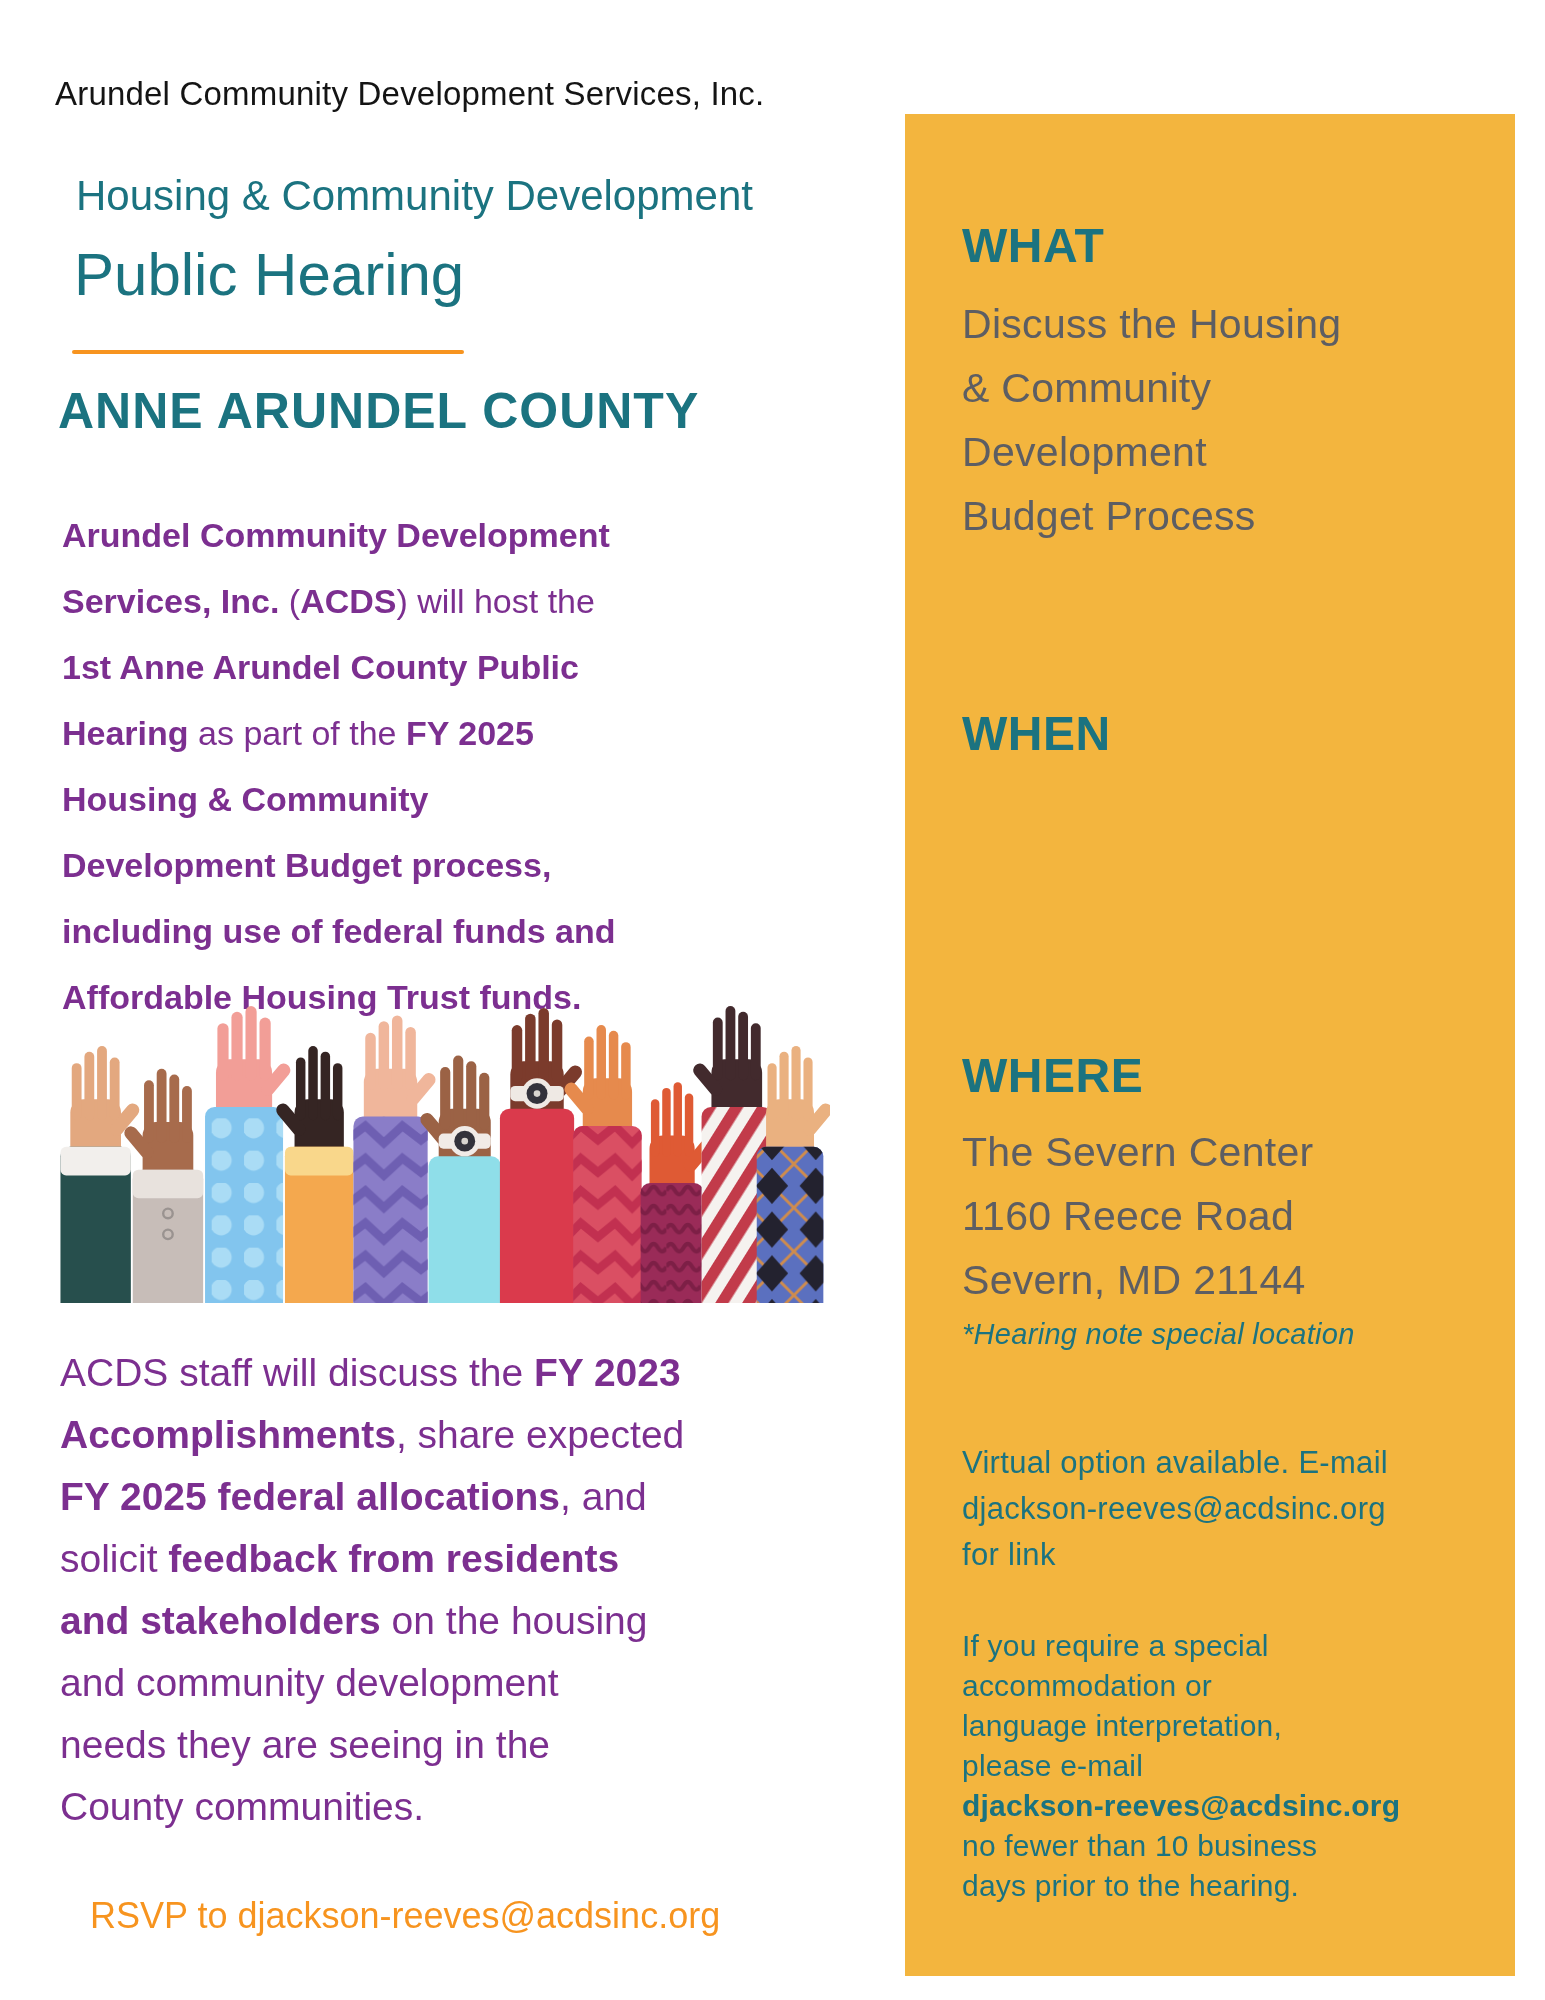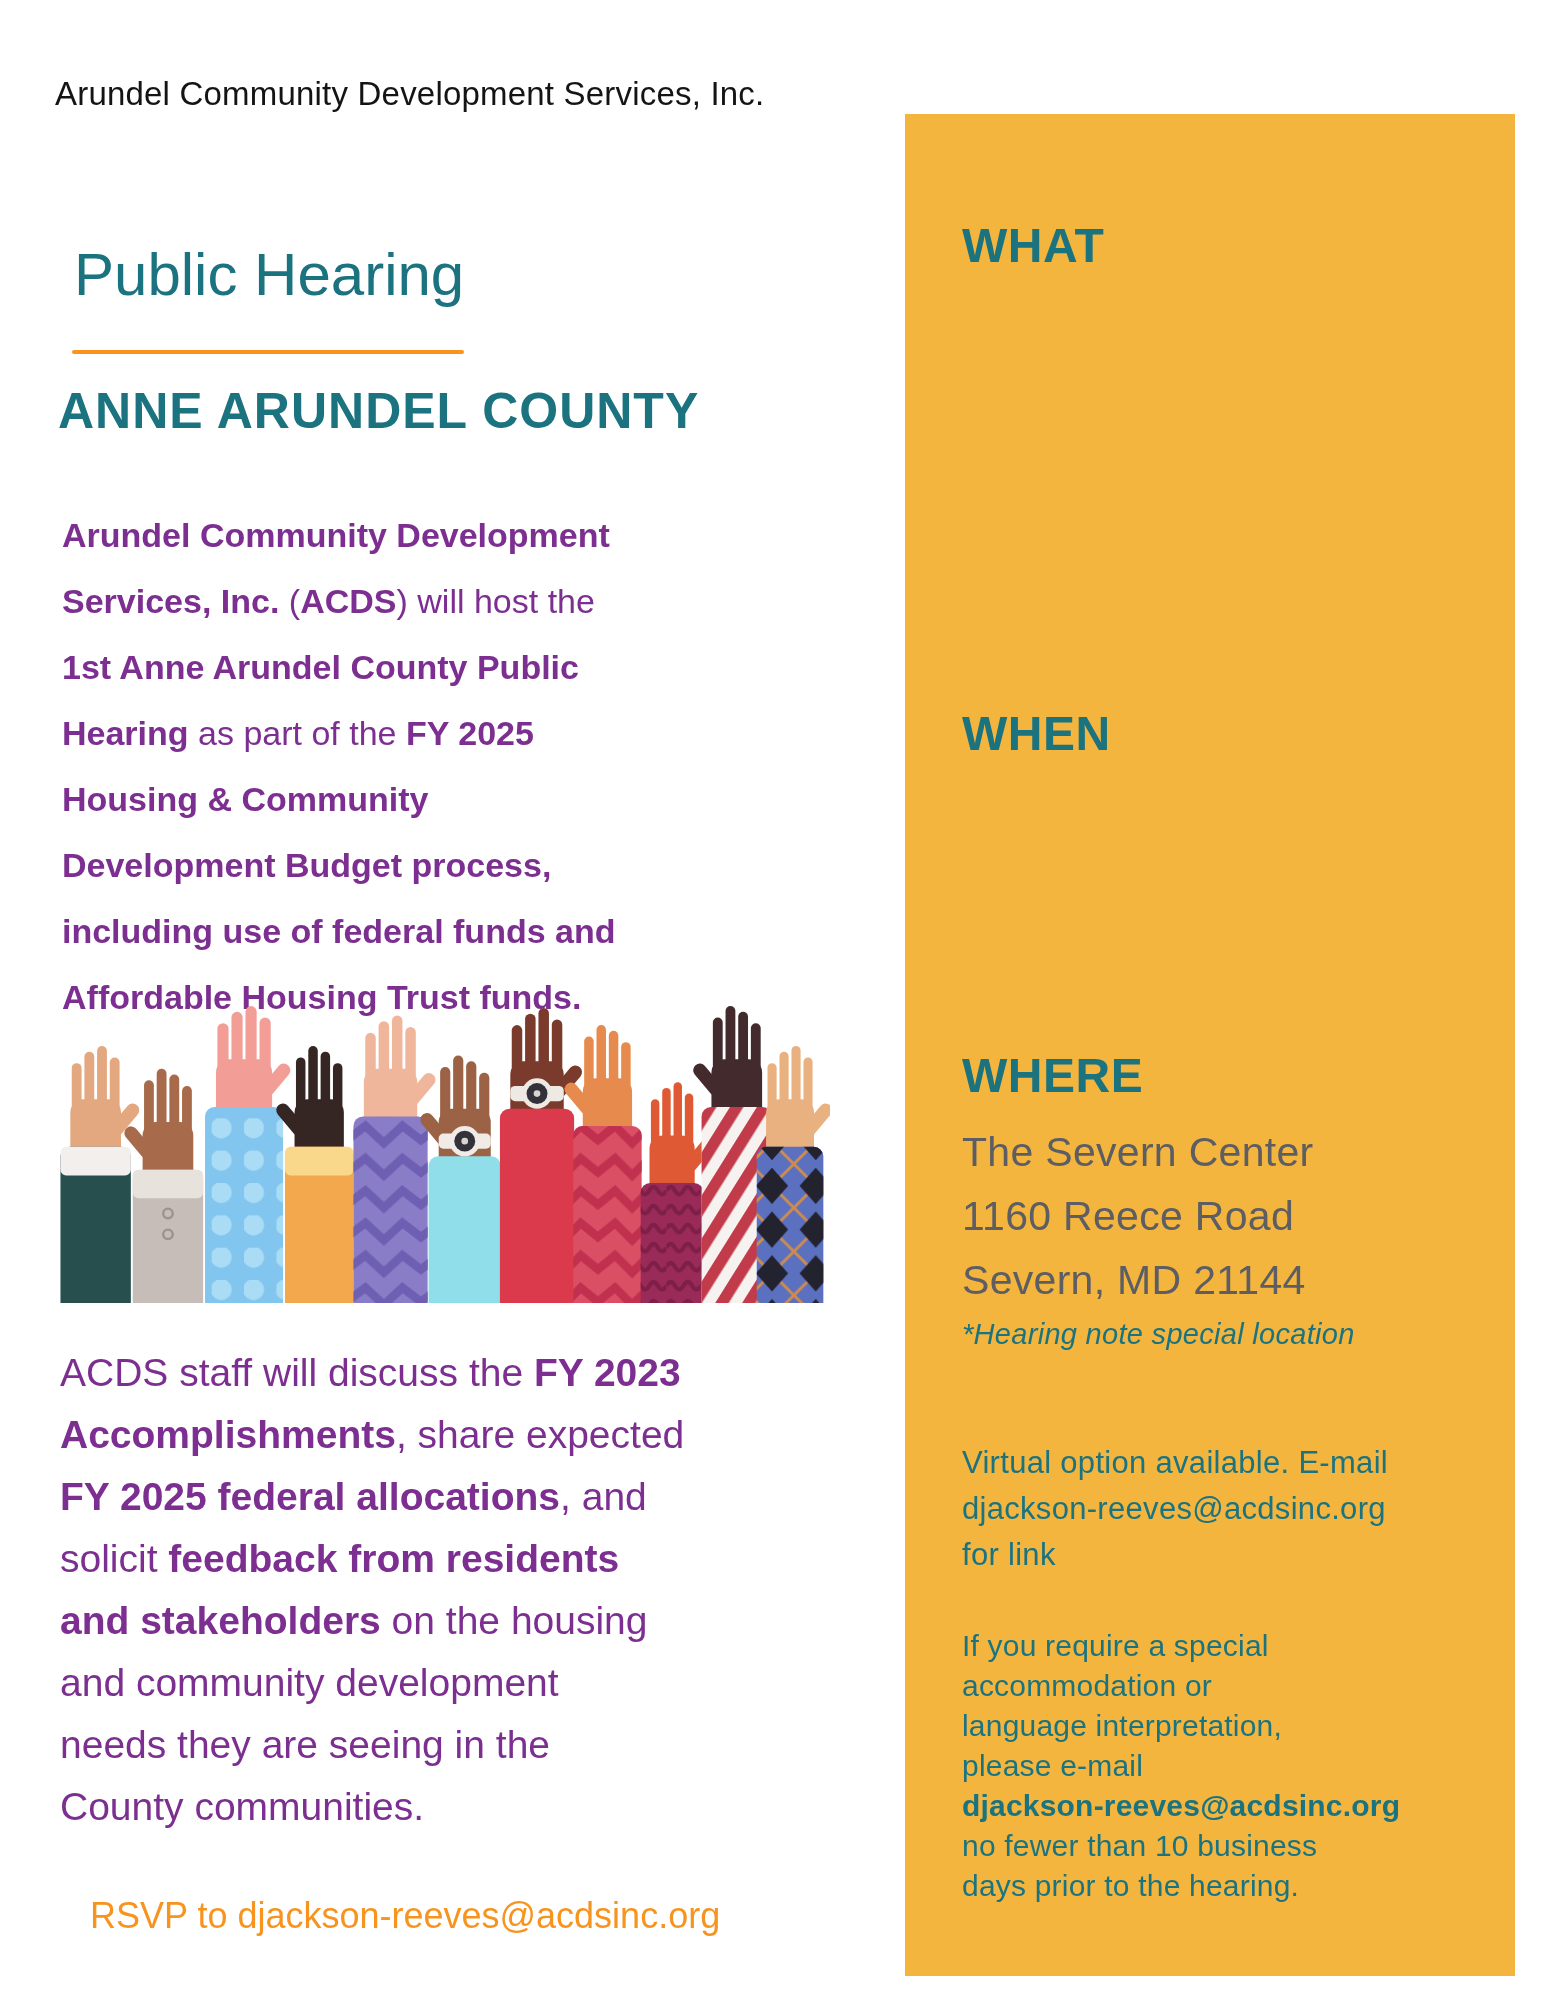--- a/index.html
+++ b/index.html
@@ -90,20 +90,21 @@
     font-size:30px; line-height:40px; color:var(--teal); letter-spacing:0.2px;
   }
 </style>
 </head>
 <body>
 
 <div id="page">
 
   <div class="abs header-line">Arundel Community Development Services, Inc.</div>
 
+  <div class="abs kicker">Housing &amp; Community Development</div>
   <div class="abs title">Public Hearing</div>
   <div class="abs divider"></div>
   <div class="abs subtitle">ANNE ARUNDEL COUNTY</div>
 
   <div class="abs intro pre"><b>Arundel Community Development
 Services, Inc.</b><span> (</span><b>ACDS</b><span>) will host the
 </span><b>1st Anne Arundel County Public
 Hearing</b><span> as part of the </span><b>FY 2025
 Housing &amp; Community
 Development Budget process,
@@ -260,20 +261,24 @@
 solicit </span><b>feedback from residents
 and stakeholders</b><span> on the housing
 and community development
 needs they are seeing in the
 County communities.</span></div>
 
   <div class="abs rsvp">RSVP to djackson-reeves@acdsinc.org</div>
 
   <div class="abs panel">
     <div class="label label-what">WHAT</div>
+    <div class="body-gray what-body pre">Discuss the Housing
+&amp; Community
+Development
+Budget Process</div>
 
     <div class="label label-when">WHEN</div>
 
     <div class="label label-where">WHERE</div>
     <div class="body-gray where-body pre">The Severn Center
 1160 Reece Road
 Severn, MD 21144</div>
     <div class="where-note">*Hearing note special location</div>
 
     <div class="virtual pre">Virtual option available. E-mail

